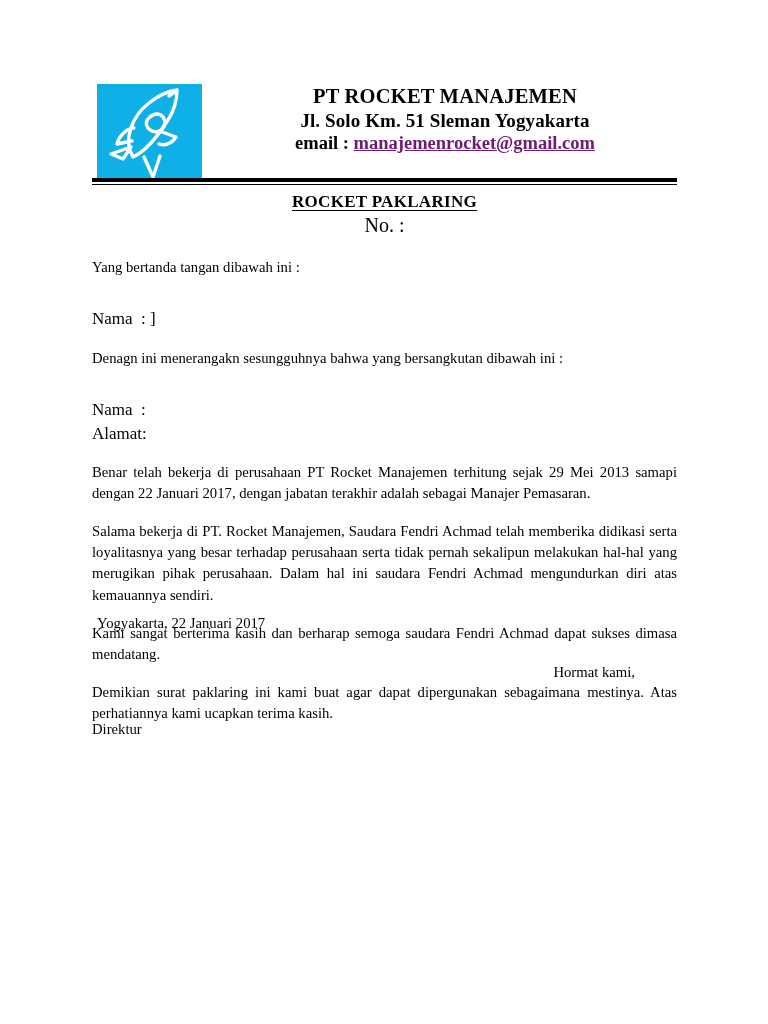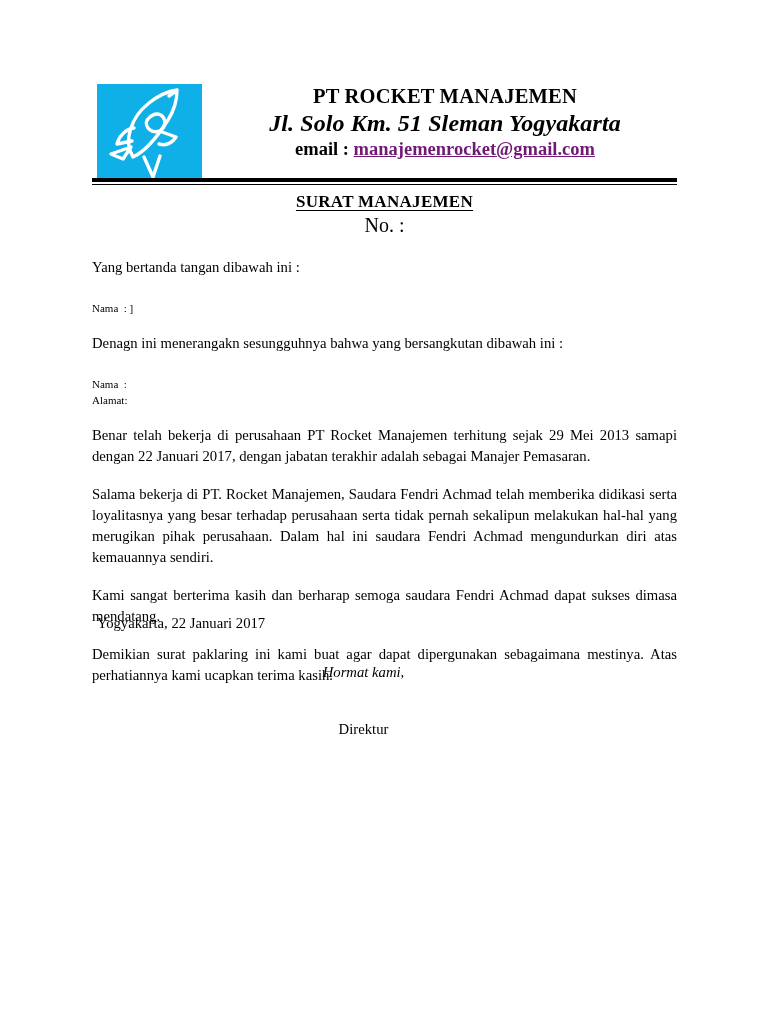--- a/index.html
+++ b/index.html
@@ -55,25 +55,24 @@
     text-align: center;
     line-height: 1.22;
   }
   .company-name {
     font-size: 20.5px;
     font-weight: bold;
     letter-spacing: 0.2px;
     white-space: nowrap;
   }
   .company-address {
-    font-size: 24px;
+    font-size: 19px;
     font-weight: bold;
     letter-spacing: 0.1px;
     white-space: nowrap;
-    font-style: italic;
   }
   .company-phone {
     font-size: 19px;
     font-weight: bold;
     letter-spacing: 0.1px;
     white-space: nowrap;
   }
   .company-email {
     font-size: 18.5px;
     font-weight: bold;
@@ -137,22 +136,22 @@
 
   .para {
     font-size: 14.7px;
     line-height: 1.43;
     margin: 0;
     text-align: justify;
   }
   .para.spaced { margin-top: 17px; }
 
   .field-list {
-    margin-top: 23px;
-    font-size: 11px;
+    margin-top: 29px;
+    font-size: 17px;
     line-height: 1.40;
   }
   .field-row {
     white-space: pre;
   }
   .field-label { }
   .field-value { }
 
   .intro-line { margin-top: 20px; }
 
@@ -162,27 +161,25 @@
     left: 92px;
     top: 610px;
     width: 585px;
     font-size: 14.7px;
   }
   .sign-place {
     text-align: left;
     margin: 5px;
   }
   .sign-regards {
-    text-align: center;
+    text-align: right;
     margin: 32px 0 4px 0;
     padding-right: 42px;
-    font-style: italic;
   }
   .sign-role {
-    text-align: center;
     margin: 40px 0 0 0;
     padding-right: 42px;
   }
 </style>
 </head>
 <body>
 
 <div class="page">
 
   <div class="letterhead">
@@ -215,21 +212,21 @@
     </div>
 
     <div class="header-rule">
       <div class="bar-thick"></div>
       <div class="bar-thin"></div>
     </div>
   </div>
 
   <div class="doc-body">
 
-    <div class="doc-title"><span>SURAT MANAJEMEN</span></div>
+    <div class="doc-title"><span>ROCKET PAKLARING</span></div>
     <div class="doc-number">No. :</div>
 
     <p class="para intro-line">Yang bertanda tangan dibawah ini :</p>
 
     <div class="field-list">
       <div class="field-row"><span class="field-label">Nama  :</span> <span class="field-value">]</span></div>
     </div>
 
     <p class="para spaced">Denagn ini menerangakn sesungguhnya bahwa yang bersangkutan dibawah ini :</p>
 

